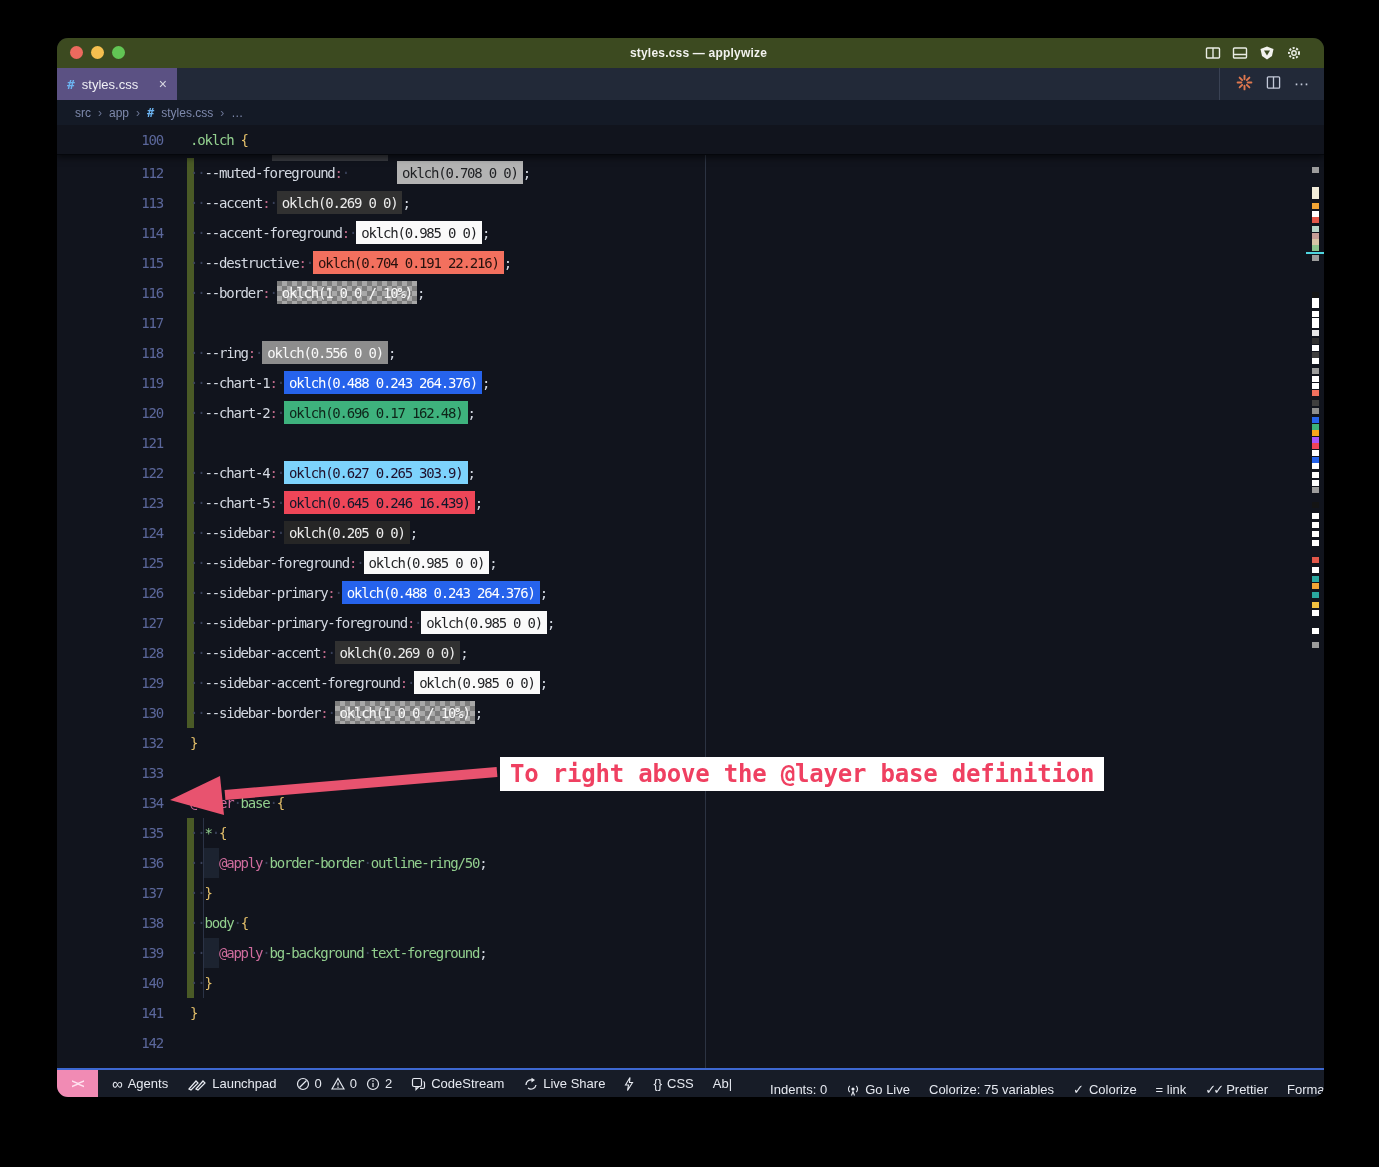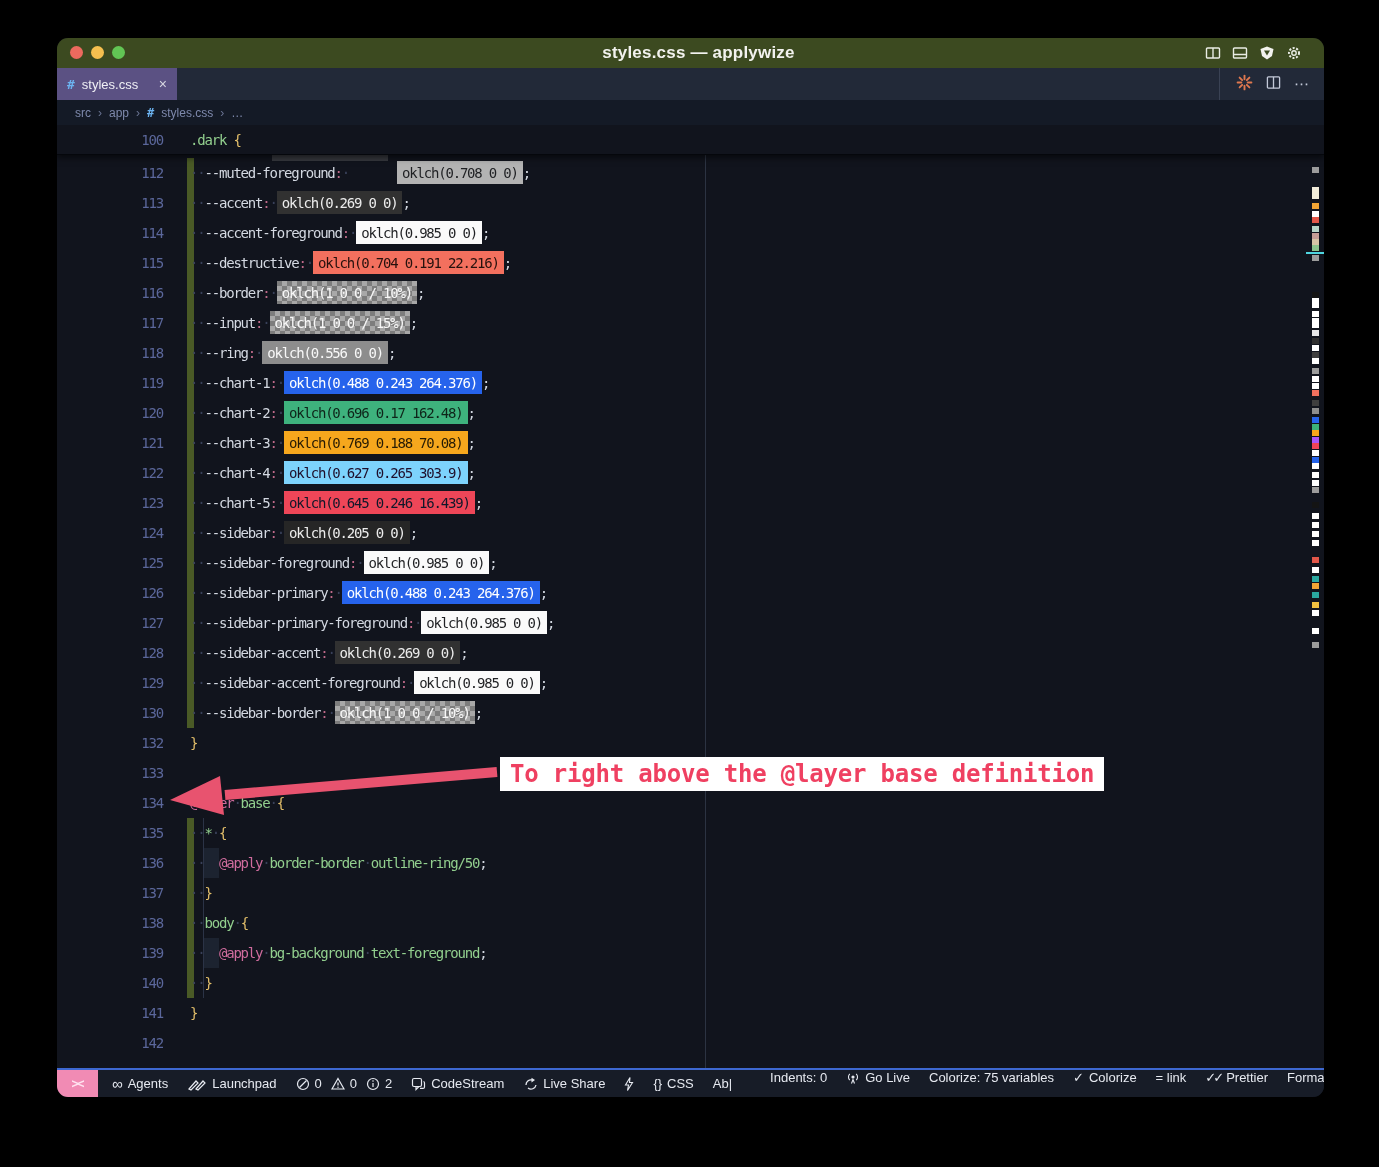--- a/index.html
+++ b/index.html
@@ -9,21 +9,21 @@
 
   #window { position:absolute; left:57px; top:38px; width:1267px; height:1059px;
     background:var(--window-bg); border-radius:11px; overflow:hidden; }
 
   
   #titlebar { position:relative; height:30px; background:var(--titlebar-bg);
     display:flex; align-items:center; }
   .traffic { position:absolute; left:13px; top:8px; display:flex; gap:8px; }
   .traffic span { width:13px; height:13px; border-radius:50%; display:block; }
   #win-title { position:absolute; left:16px; right:0; text-align:center; color:var(--titlebar-fg);
-    font-size:17px; font-weight:bold; letter-spacing:.2px; }
+    font-size:12px; font-weight:bold; letter-spacing:.2px; }
   #titlebar-icons { position:absolute; right:22px; top:0; height:30px; display:flex; align-items:center; gap:11px; }
   #titlebar-icons svg { display:block; }
 
   
   #tabbar { position:relative; height:32px; background:var(--tabbar-bg); display:flex; align-items:stretch; }
   #tab-active { width:120px; background:var(--tab-active-bg); display:flex; align-items:center;
     padding:0 10px; gap:7px; color:var(--tab-fg); font-size:13px; }
   .hash { color:var(--css-icon-blue); font-weight:bold; font-family:"DejaVu Sans Mono",monospace; }
   .tab-close { margin-left:auto; font-size:14px; color:#d8d8e2; }
   #tabbar-right { position:absolute; right:0; top:0; height:32px; display:flex; align-items:center;
@@ -70,21 +70,21 @@
   #arrow-svg { position:absolute; left:0; top:0; width:1267px; height:943px; z-index:10; pointer-events:none; }
   #annotation { position:absolute; left:443px; top:632px; height:34px; z-index:11;
     background:var(--annotation-bg); color:var(--annotation-fg);
     font-family:"DejaVu Sans Mono", monospace; font-weight:bold; font-size:24px; letter-spacing:-.2px;
     line-height:34px; padding:0 10px; white-space:pre; }
 
   
   #statusbar { position:relative; height:29px; background:var(--status-bg); border-top:2px solid var(--status-border);
     display:flex; align-items:center; color:var(--status-fg); font-size:13px; }
   .sb-left { display:flex; align-items:center; height:100%; }
-  .sb-right { margin-left:auto; display:flex; align-items:flex-start; height:100%; padding-right:12px; }
+  .sb-right { margin-left:auto; display:flex; align-items:flex-end; height:100%; padding-right:12px; }
   .sb-item { display:flex; align-items:center; gap:5px; margin-right:19px; white-space:nowrap; }
   .sb-right .sb-item { margin-right:0; margin-left:19px; }
   .sb-item.tight { margin-right:9px; }
   .sb-item svg { display:block; }
   #remote-ind { width:41px; height:100%; background:var(--remote-bg); color:var(--remote-fg);
     display:flex; align-items:center; justify-content:center; font-weight:bold; font-size:12px;
     letter-spacing:-1px; margin-right:14px; }
   .glyph { font-size:13px; }
 </style>
 </head>
@@ -166,34 +166,34 @@
       <span class="sep">›</span>
       <span>…</span>
     </div>
 
   <div id="editor">
     <div id="ruler"></div>
     <div id="sliver111"></div>
 
     <div id="sticky" class="code-row">
       <span class="ln">100</span>
-      <span class="code-text"><span class="tok-green">.dark</span><span class="tok-ws"> </span><span class="tok-brace">{</span></span>
+      <span class="code-text"><span class="tok-green">.oklch</span><span class="tok-ws"> </span><span class="tok-brace">{</span></span>
     </div>
 
     <div id="rows">
         <div class="code-row modified"><span class="ln">112</span><span class="code-text"><span class="tok-ws">··</span><span class="tok-prop">--muted-foreground</span><span class="tok-punct">:</span><span class="tok-ws">·</span><span class="chip" style="background: rgb(179, 179, 179); color: rgb(31, 32, 35); margin-left: 48px;">oklch(0.708 0 0)</span><span class="tok-plain">;</span></span></div>
         <div class="code-row modified"><span class="ln">113</span><span class="code-text"><span class="tok-ws">··</span><span class="tok-prop">--accent</span><span class="tok-punct">:</span><span class="tok-ws">·</span><span class="chip" style="background: rgb(49, 49, 49); color: rgb(236, 236, 236);">oklch(0.269 0 0)</span><span class="tok-plain">;</span></span></div>
         <div class="code-row modified"><span class="ln">114</span><span class="code-text"><span class="tok-ws">··</span><span class="tok-prop">--accent-foreground</span><span class="tok-punct">:</span><span class="tok-ws">·</span><span class="chip" style="background: rgb(250, 250, 250); color: rgb(31, 32, 35);">oklch(0.985 0 0)</span><span class="tok-plain">;</span></span></div>
         <div class="code-row modified"><span class="ln">115</span><span class="code-text"><span class="tok-ws">··</span><span class="tok-prop">--destructive</span><span class="tok-punct">:</span><span class="tok-ws">·</span><span class="chip" style="background: rgb(243, 112, 94); color: rgb(38, 17, 13);">oklch(0.704 0.191 22.216)</span><span class="tok-plain">;</span></span></div>
         <div class="code-row modified"><span class="ln">116</span><span class="code-text"><span class="tok-ws">··</span><span class="tok-prop">--border</span><span class="tok-punct">:</span><span class="tok-ws">·</span><span class="chip checker" style="color: rgb(248, 248, 248);">oklch(1 0 0 / 10%)</span><span class="tok-plain">;</span></span></div>
-        <div class="code-row modified"><span class="ln">117</span><span class="code-text"><span class="tok-ws">··</span><span class="tok-prop">--input</span><span class="tok-punct">:</span><span class="tok-ws">·</span><span class="chip checker" style="color: rgb(248, 248, 248);">oklch(1 0 0 / 15%)</span><span class="tok-plain">;</span></span></div>
+        <div class="code-row modified"><span class="ln">117</span></div>
         <div class="code-row modified"><span class="ln">118</span><span class="code-text"><span class="tok-ws">··</span><span class="tok-prop">--ring</span><span class="tok-punct">:</span><span class="tok-ws">·</span><span class="chip" style="background: rgb(141, 141, 141); color: rgb(248, 248, 248);">oklch(0.556 0 0)</span><span class="tok-plain">;</span></span></div>
         <div class="code-row modified"><span class="ln">119</span><span class="code-text"><span class="tok-ws">··</span><span class="tok-prop">--chart-1</span><span class="tok-punct">:</span><span class="tok-ws">·</span><span class="chip" style="background: rgb(38, 99, 236); color: rgb(255, 255, 255);">oklch(0.488 0.243 264.376)</span><span class="tok-plain">;</span></span></div>
         <div class="code-row modified"><span class="ln">120</span><span class="code-text"><span class="tok-ws">··</span><span class="tok-prop">--chart-2</span><span class="tok-punct">:</span><span class="tok-ws">·</span><span class="chip" style="background: rgb(62, 178, 125); color: rgb(14, 36, 25);">oklch(0.696 0.17 162.48)</span><span class="tok-plain">;</span></span></div>
-        <div class="code-row modified"><span class="ln">121</span><span class="code-text"><span class="tok-ws">··</span><span class="tok-prop">--chart-3</span><span class="tok-punct">:</span><span class="tok-ws">·</span><span class="chip" style="background: rgb(246, 167, 29); color: rgb(38, 27, 4);">oklch(0.769 0.188 70.08)</span><span class="tok-plain">;</span></span></div>
+        <div class="code-row modified"><span class="ln">121</span></div>
         <div class="code-row modified"><span class="ln">122</span><span class="code-text"><span class="tok-ws">··</span><span class="tok-prop">--chart-4</span><span class="tok-punct">:</span><span class="tok-ws">·</span><span class="chip" style="background: #7dd3fc; color: rgb(30, 14, 43);">oklch(0.627 0.265 303.9)</span><span class="tok-plain">;</span></span></div>
         <div class="code-row modified"><span class="ln">123</span><span class="code-text"><span class="tok-ws">··</span><span class="tok-prop">--chart-5</span><span class="tok-punct">:</span><span class="tok-ws">·</span><span class="chip" style="background: rgb(238, 70, 88); color: #0f172a;">oklch(0.645 0.246 16.439)</span><span class="tok-plain">;</span></span></div>
         <div class="code-row modified"><span class="ln">124</span><span class="code-text"><span class="tok-ws">··</span><span class="tok-prop">--sidebar</span><span class="tok-punct">:</span><span class="tok-ws">·</span><span class="chip" style="background: rgb(38, 38, 38); color: rgb(236, 236, 236);">oklch(0.205 0 0)</span><span class="tok-plain">;</span></span></div>
         <div class="code-row modified"><span class="ln">125</span><span class="code-text"><span class="tok-ws">··</span><span class="tok-prop">--sidebar-foreground</span><span class="tok-punct">:</span><span class="tok-ws">·</span><span class="chip" style="background: rgb(250, 250, 250); color: rgb(31, 32, 35);">oklch(0.985 0 0)</span><span class="tok-plain">;</span></span></div>
         <div class="code-row modified"><span class="ln">126</span><span class="code-text"><span class="tok-ws">··</span><span class="tok-prop">--sidebar-primary</span><span class="tok-punct">:</span><span class="tok-ws">·</span><span class="chip" style="background: rgb(38, 99, 236); color: rgb(255, 255, 255);">oklch(0.488 0.243 264.376)</span><span class="tok-plain">;</span></span></div>
         <div class="code-row modified"><span class="ln">127</span><span class="code-text"><span class="tok-ws">··</span><span class="tok-prop">--sidebar-primary-foreground</span><span class="tok-punct">:</span><span class="tok-ws">·</span><span class="chip" style="background: rgb(250, 250, 250); color: rgb(31, 32, 35);">oklch(0.985 0 0)</span><span class="tok-plain">;</span></span></div>
         <div class="code-row modified"><span class="ln">128</span><span class="code-text"><span class="tok-ws">··</span><span class="tok-prop">--sidebar-accent</span><span class="tok-punct">:</span><span class="tok-ws">·</span><span class="chip" style="background: rgb(49, 49, 49); color: rgb(236, 236, 236);">oklch(0.269 0 0)</span><span class="tok-plain">;</span></span></div>
         <div class="code-row modified"><span class="ln">129</span><span class="code-text"><span class="tok-ws">··</span><span class="tok-prop">--sidebar-accent-foreground</span><span class="tok-punct">:</span><span class="tok-ws">·</span><span class="chip" style="background: rgb(250, 250, 250); color: rgb(31, 32, 35);">oklch(0.985 0 0)</span><span class="tok-plain">;</span></span></div>
         <div class="code-row modified"><span class="ln">130</span><span class="code-text"><span class="tok-ws">··</span><span class="tok-prop">--sidebar-border</span><span class="tok-punct">:</span><span class="tok-ws">·</span><span class="chip checker" style="color: rgb(248, 248, 248);">oklch(1 0 0 / 10%)</span><span class="tok-plain">;</span></span></div>
         <div class="code-row"><span class="ln">132</span><span class="code-text"><span class="tok-brace">}</span></span></div>

